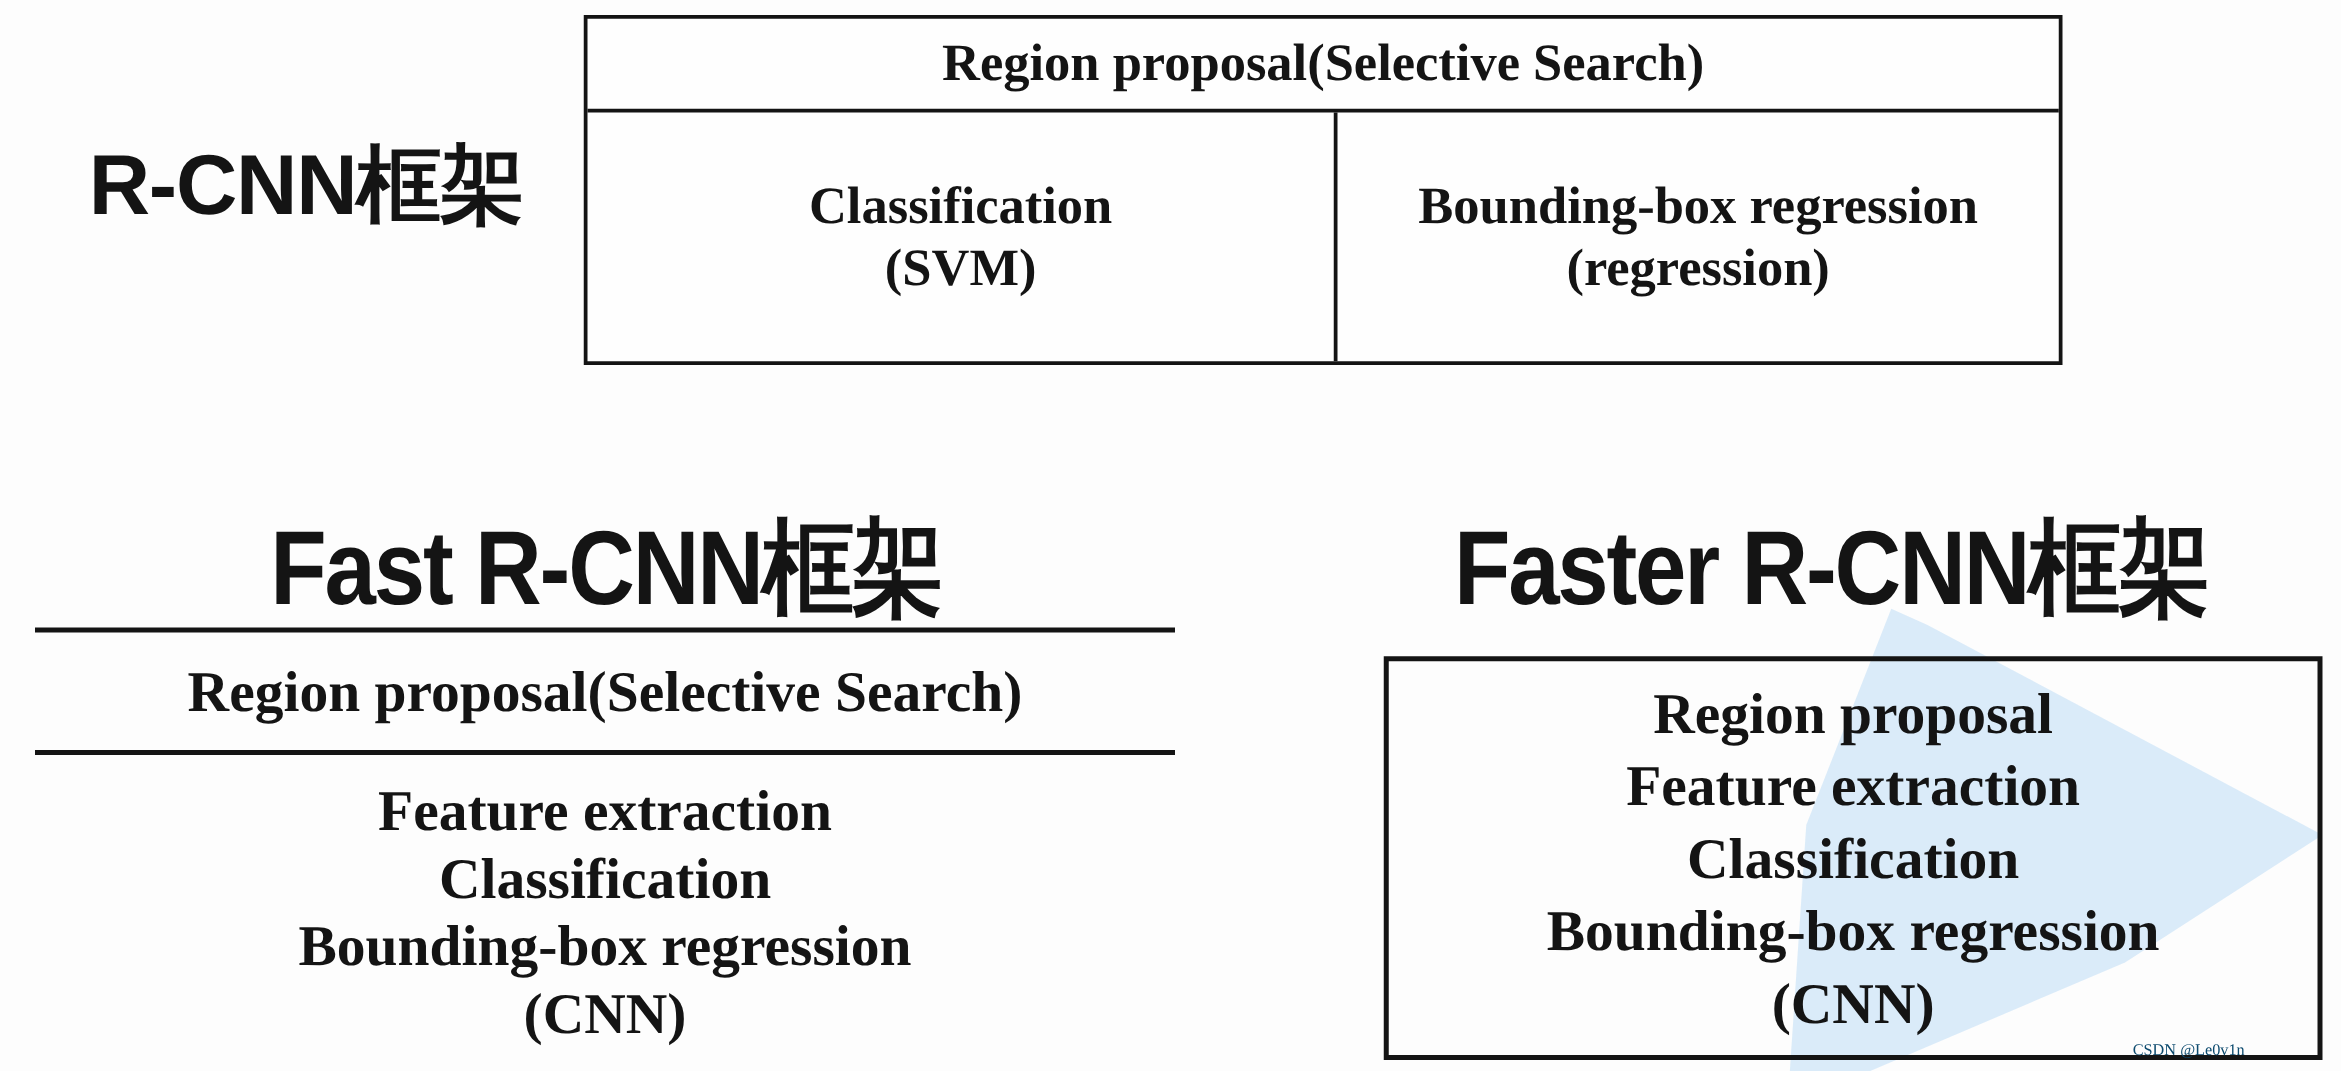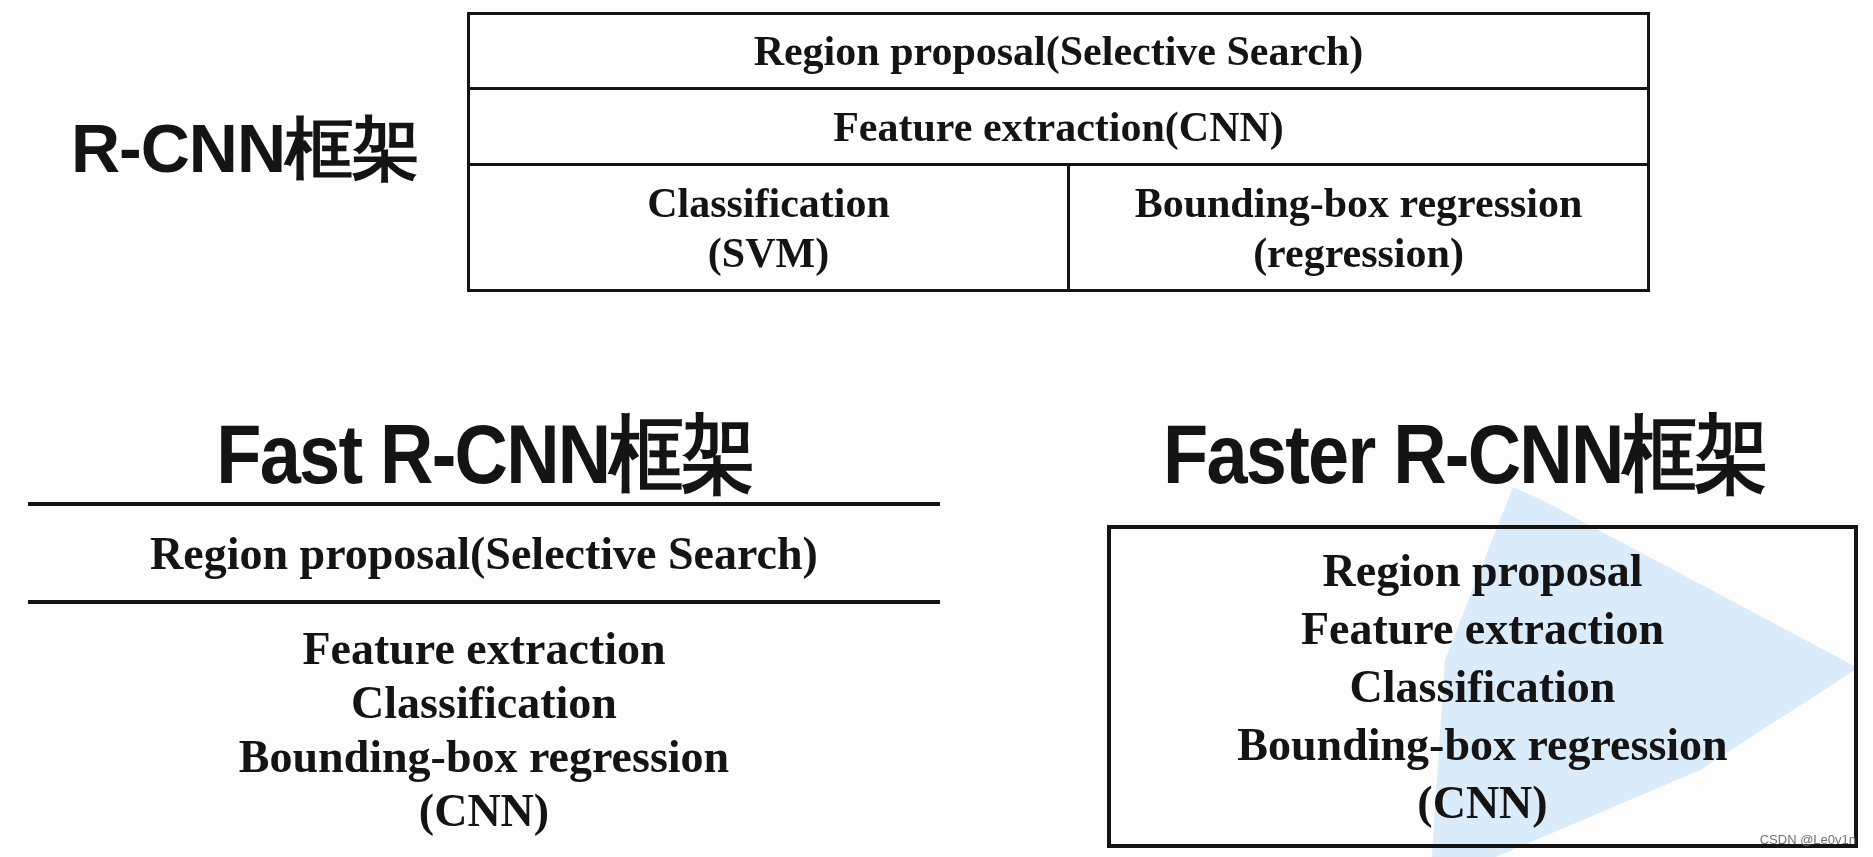--- a/index.html
+++ b/index.html
@@ -127,44 +127,41 @@
     font-weight: 700;
     font-size: 46px;
     line-height: 58px;
     background: transparent;
   }
 
   .watermark {
     position: absolute;
     left: 1646px; top: 831px;
     width: 210px; height: 18px;
-    font-family: Liberation Sans, sans-serif;
+    font-family: Liberation Serif, serif;
     font-size: 13px;
     line-height: 18px;
-    text-align: right;
-    color: #737373;
+    text-align: center;
+    color: #0c4a6e;
   }
 </style>
 </head>
 <body>
 
 <div class="canvas">
 
   <svg class="accent-svg" viewBox="0 0 1873 857" xmlns="http://www.w3.org/2000/svg">
     <polygon points="1513,487 1542,500 1858,668 1700,770 1430,885 1445,660" fill="#d6e9f8" opacity="0.9"></polygon>
   </svg>
 
   <div class="rcnn-label">R-CNN框架</div>
 
   <div class="rcnn-table">
     <div class="trow r1">
       <span>Region proposal(Selective Search)</span>
-    </div>
-    <div class="trow r2">
-      <span>Feature extraction(CNN)</span>
     </div>
     <div class="trow r3">
       <div class="cell c-left">
         <div>Classification</div>
         <div>(SVM)</div>
       </div>
       <div class="cell c-right">
         <div>Bounding-box regression</div>
         <div>(regression)</div>
       </div>

